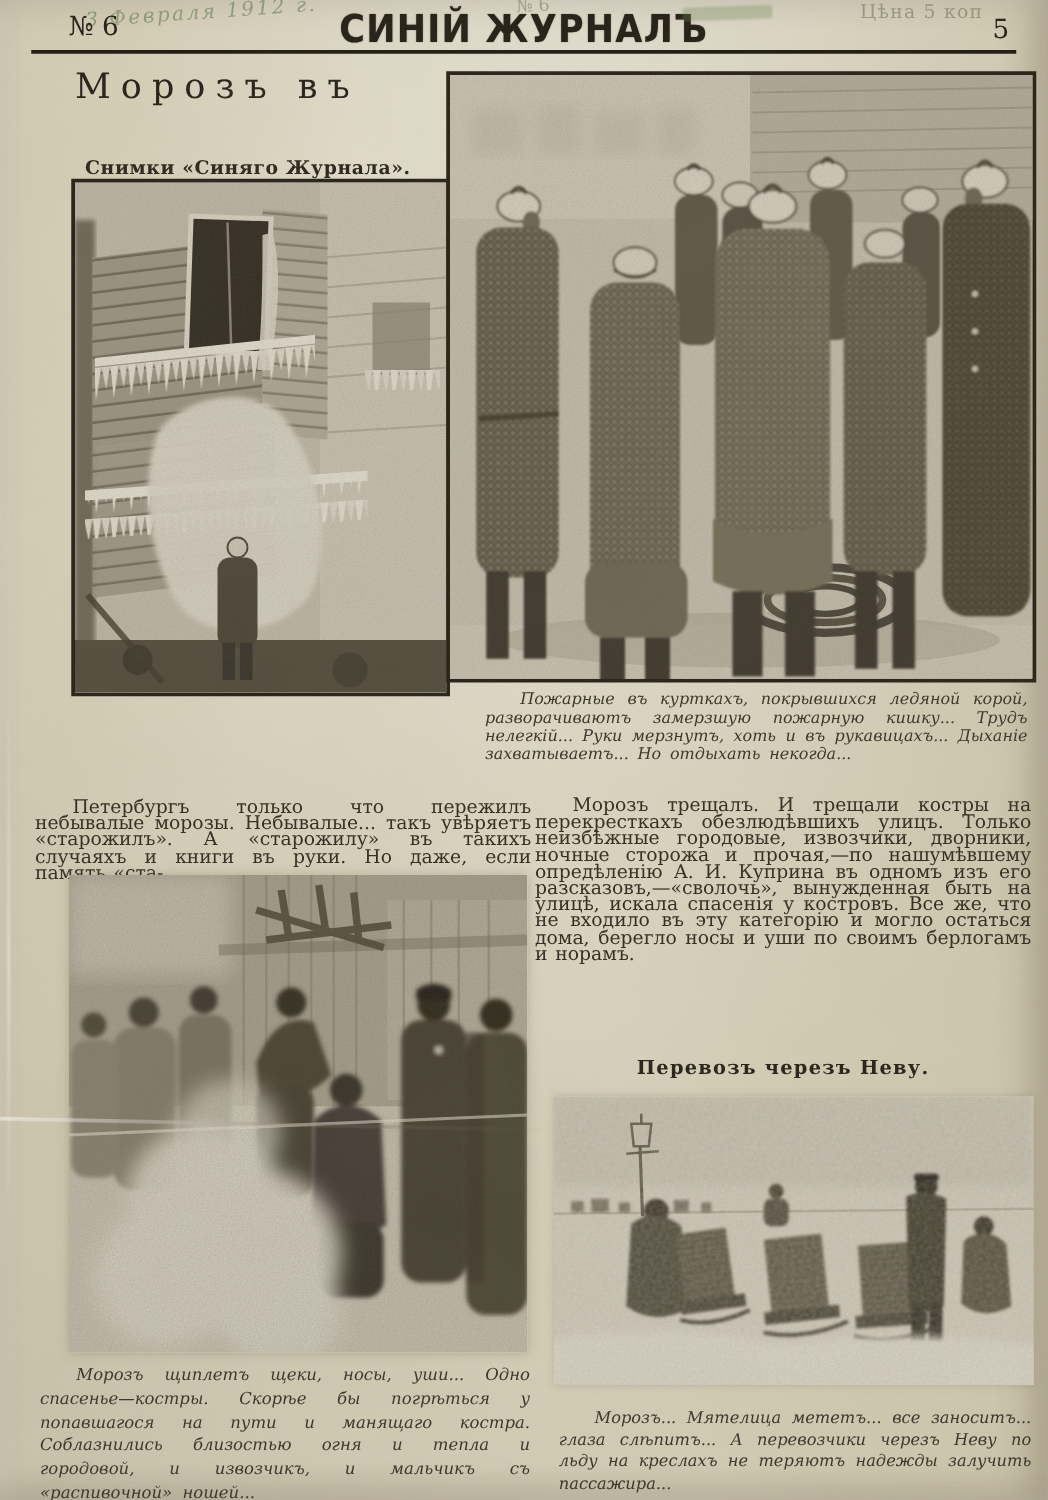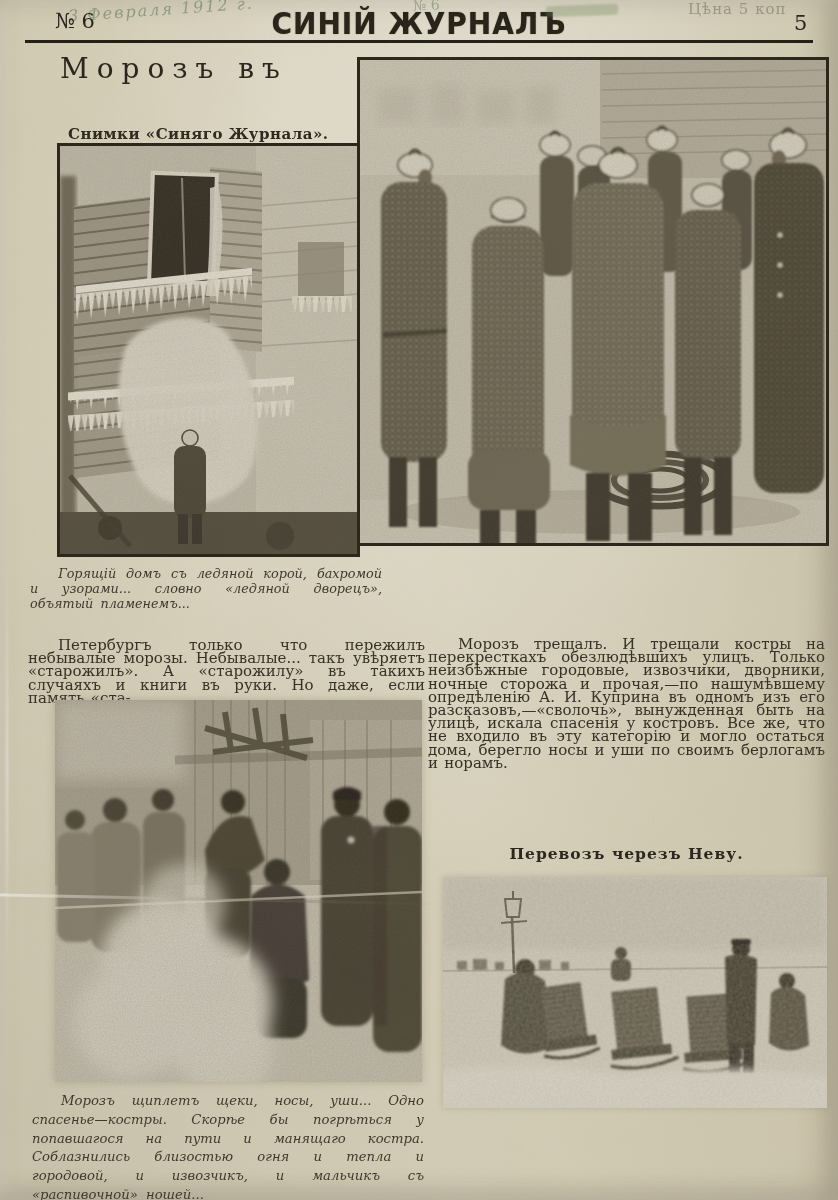--- a/index.html
+++ b/index.html
@@ -248,21 +248,21 @@
           <rect x="-34" y="18" width="70" height="330" rx="20" fill="url(#p2fr)" opacity=".5"></rect>
           <circle cx="-8" cy="90" r="2.5" fill="#c8c2b1"></circle>
             <circle cx="-8" cy="120" r="2.5" fill="#c8c2b1"></circle>
             <circle cx="-8" cy="150" r="2.5" fill="#c8c2b1"></circle>
         </g>
       </g>
       <rect width="466" height="483" filter="url(#p2g)" opacity=".45"></rect>
     </svg>
   </div>
 
-  <div id="cap1" class="caption">Горящій домъ съ ледяной корой, бахромой и узорами... словно «ледяной дворецъ», объятый пламенемъ...</div>
+  <div id="cap2" class="caption">Пожарные въ курткахъ, покрывшихся ледяной корой, разворачиваютъ замерзшую пожарную кишку... Трудъ нелегкій... Руки мерзнутъ, хоть и въ рукавицахъ... Дыханіе захватываетъ... Но отдыхать некогда...</div>
 
   <div id="colL" class="bodytext">
     <p>Петербургъ только что пережилъ небывалые морозы. Небывалые... такъ увѣряетъ «старожилъ». А «старожилу» въ такихъ случаяхъ и книги въ руки. Но даже, если память «ста-</p>
   </div>
   <div id="colR" class="bodytext">
     <p>Морозъ трещалъ. И трещали костры на перекресткахъ обезлюдѣвшихъ улицъ. Только неизбѣжные городовые, извозчики, дворники, ночные сторожа и прочая,—по нашумѣвшему опредѣленію А. И. Куприна въ одномъ изъ его разсказовъ,—«сволочь», вынужденная быть на улицѣ, искала спасенія у костровъ. Все же, что не входило въ эту категорію и могло остаться дома, берегло носы и уши по своимъ берлогамъ и норамъ.</p>
   </div>
   <div class="abs subhead">Перевозъ черезъ Неву.</div>
 
   <div id="photo3" class="photo">
@@ -434,20 +434,21 @@
       <g filter="url(#p4b4)" fill="#d8d3c4">
         <ellipse cx="80" cy="214" rx="120" ry="26"></ellipse>
           <ellipse cx="280" cy="220" rx="150" ry="28"></ellipse>
       </g>
       <rect width="384" height="231" filter="url(#p4snow)" opacity=".5"></rect>
       <rect width="384" height="231" filter="url(#p4g)" opacity=".4"></rect>
     </svg>
   </div>
 
   <div id="cap3" class="caption">Морозъ щиплетъ щеки, носы, уши... Одно спасенье—костры. Скорѣе бы погрѣться у попавшагося на пути и манящаго костра. Соблазнились близостью огня и тепла и городовой, и извозчикъ, и мальчикъ съ «распивочной» ношей...</div>
+  <div id="cap4" class="caption">Морозъ... Мятелица мететъ... все заноситъ... глаза слѣпитъ... А перевозчики черезъ Неву по льду на креслахъ не теряютъ надежды залучить пассажира...</div>
 
   <div id="crease1" class="crease"></div>
   <div id="crease2" class="crease"></div>
 
   <svg class="paper-noise">
     <defs>
       <filter id="pnoise">
           <feTurbulence type="fractalNoise" baseFrequency="0.9" numOctaves="2" stitchTiles="stitch"></feTurbulence>
         <feColorMatrix type="matrix" values="0 0 0 0 0.23  0 0 0 0 0.20  0 0 0 0 0.15  0 0 0 0.12 0"></feColorMatrix>
         </filter>

